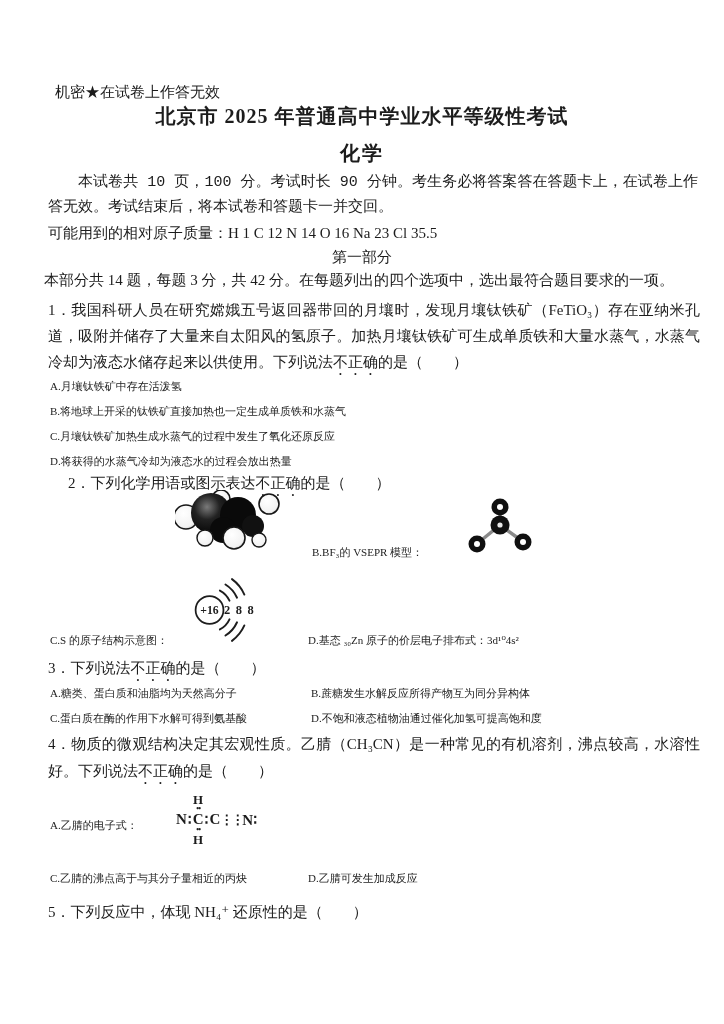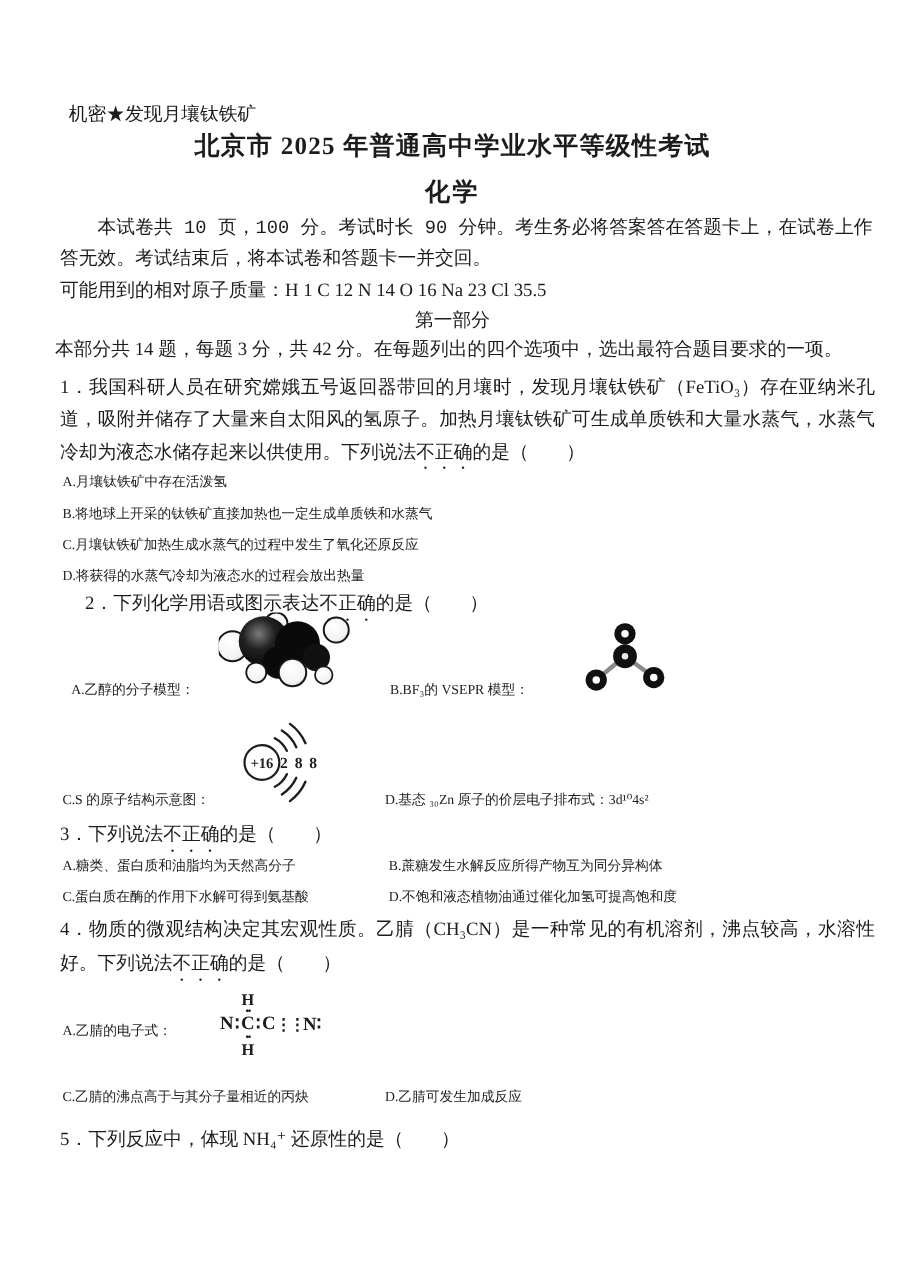--- a/index.html
+++ b/index.html
@@ -27,21 +27,21 @@
   .lewis .atom{font-size:15px;line-height:15px;}
   .lewis .bond{margin:0 1px;}
   .lewis .triple{letter-spacing:-2px;font-size:13px;}
   svg text{font-family:"Liberation Serif","DejaVu Serif",serif;}
 </style>
 </head>
 <body>
 
 <div class="page">
 
-  <div class="abs body-text" style="left:55px;top:80px;">机密★发现月壤钛铁矿</div>
+  <div class="abs body-text" style="left:55px;top:80px;">机密★在试卷上作答无效</div>
 
   <div class="abs center title" style="top:103px;">北京市 2025 年普通高中学业水平等级性考试</div>
 
   <div class="abs center subject" style="top:140px;">化学</div>
 
   <div class="abs body-text indent" style="left:48px;top:170px;width:650px;text-align:justify;">本试卷共 10 页，100 分。考试时长 90 分钟。考生务必将答案答在答题卡上，在试卷上作答无效。考试结束后，将本试卷和答题卡一并交回。</div>
 
   <div class="abs body-text" style="left:48px;top:221px;">可能用到的相对原子质量：H 1  C 12  N 14  O 16  Na 23  Cl 35.5</div>
 
   <div class="abs center body-text" style="top:245px;">第一部分</div>
@@ -96,21 +96,20 @@
         <circle cx="37" cy="10" r="3" fill="#ffffff"></circle>
       <circle cx="14" cy="47" r="8.5" fill="#101010"></circle>
         <circle cx="14" cy="47" r="3" fill="#ffffff"></circle>
       <circle cx="60" cy="45" r="8.5" fill="#101010"></circle>
         <circle cx="60" cy="45" r="3" fill="#ffffff"></circle>
       <circle cx="37" cy="28" r="9.5" fill="#101010"></circle>
         <circle cx="37" cy="28" r="2.6" fill="#e8e8e8"></circle>
     </svg>
   </div>
 
-  <div class="abs opt" style="left:57px;top:540px;">A.乙醇的分子模型：</div>
   <div class="abs opt" style="left:312px;top:540px;">B.BF₃的 VSEPR 模型：</div>
 
   <div class="abs" style="left:193px;top:577px;">
     <svg width="80" height="66" viewBox="0 -10 108 90">
       <circle cx="22" cy="35" r="19" fill="none" stroke="#1d1d1d" stroke-width="2.4"></circle>
       <text x="22" y="41" font-size="16" font-weight="bold" text-anchor="middle" fill="#1d1d1d">+16</text>
       <g fill="none" stroke="#1d1d1d" stroke-width="2.6" stroke-linecap="round">
         <path d="M36.1,8.5 A30,30 0 0 1 49.2,22.3"></path>
         <path d="M49.2,47.7 A30,30 0 0 1 36.1,61.5"></path>
         <path d="M43.7,0.2 A41,41 0 0 1 59.5,18.3"></path>

